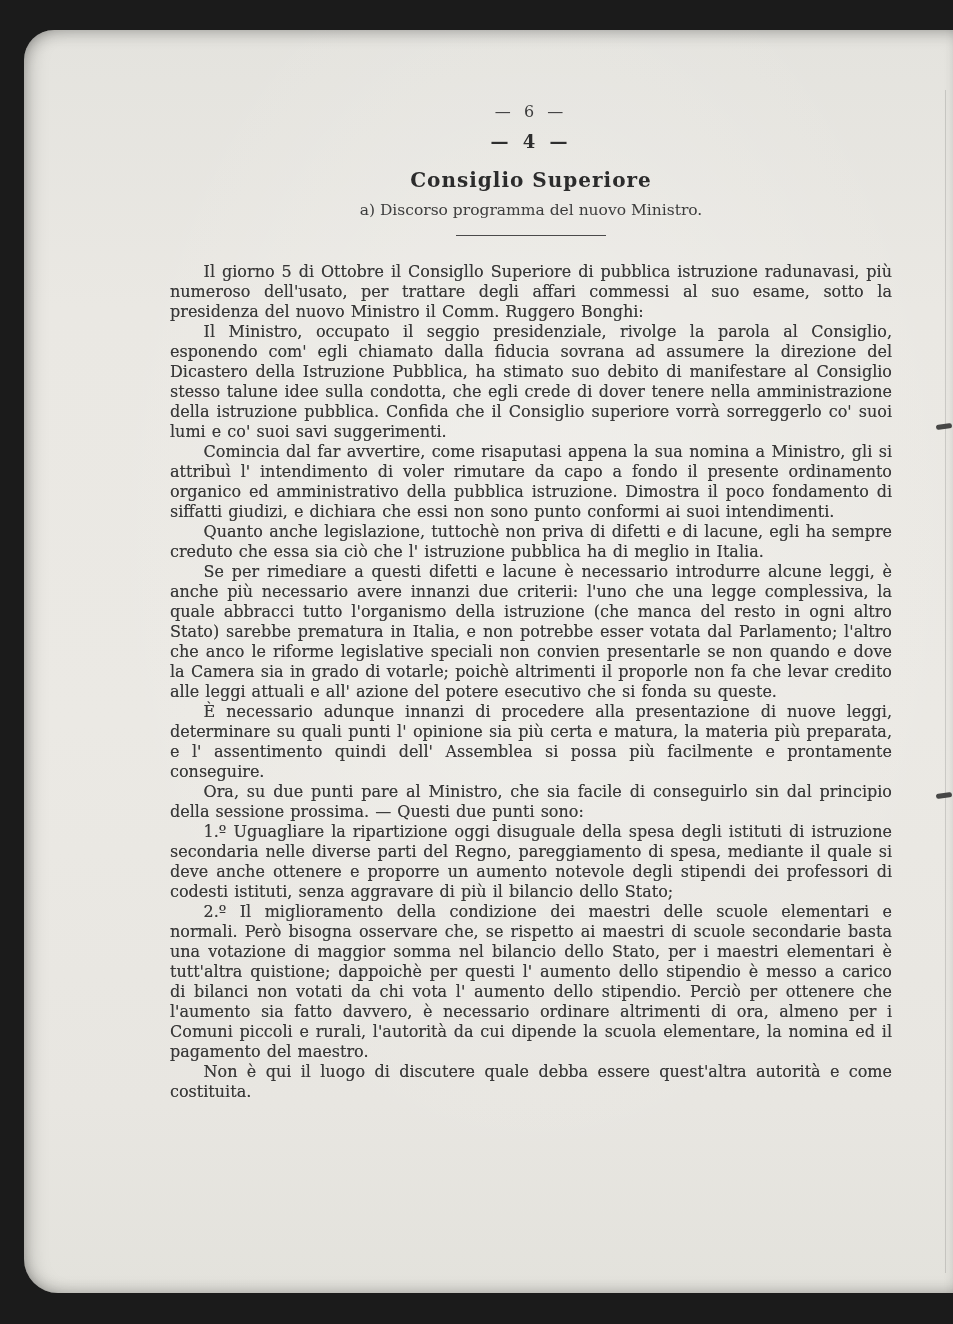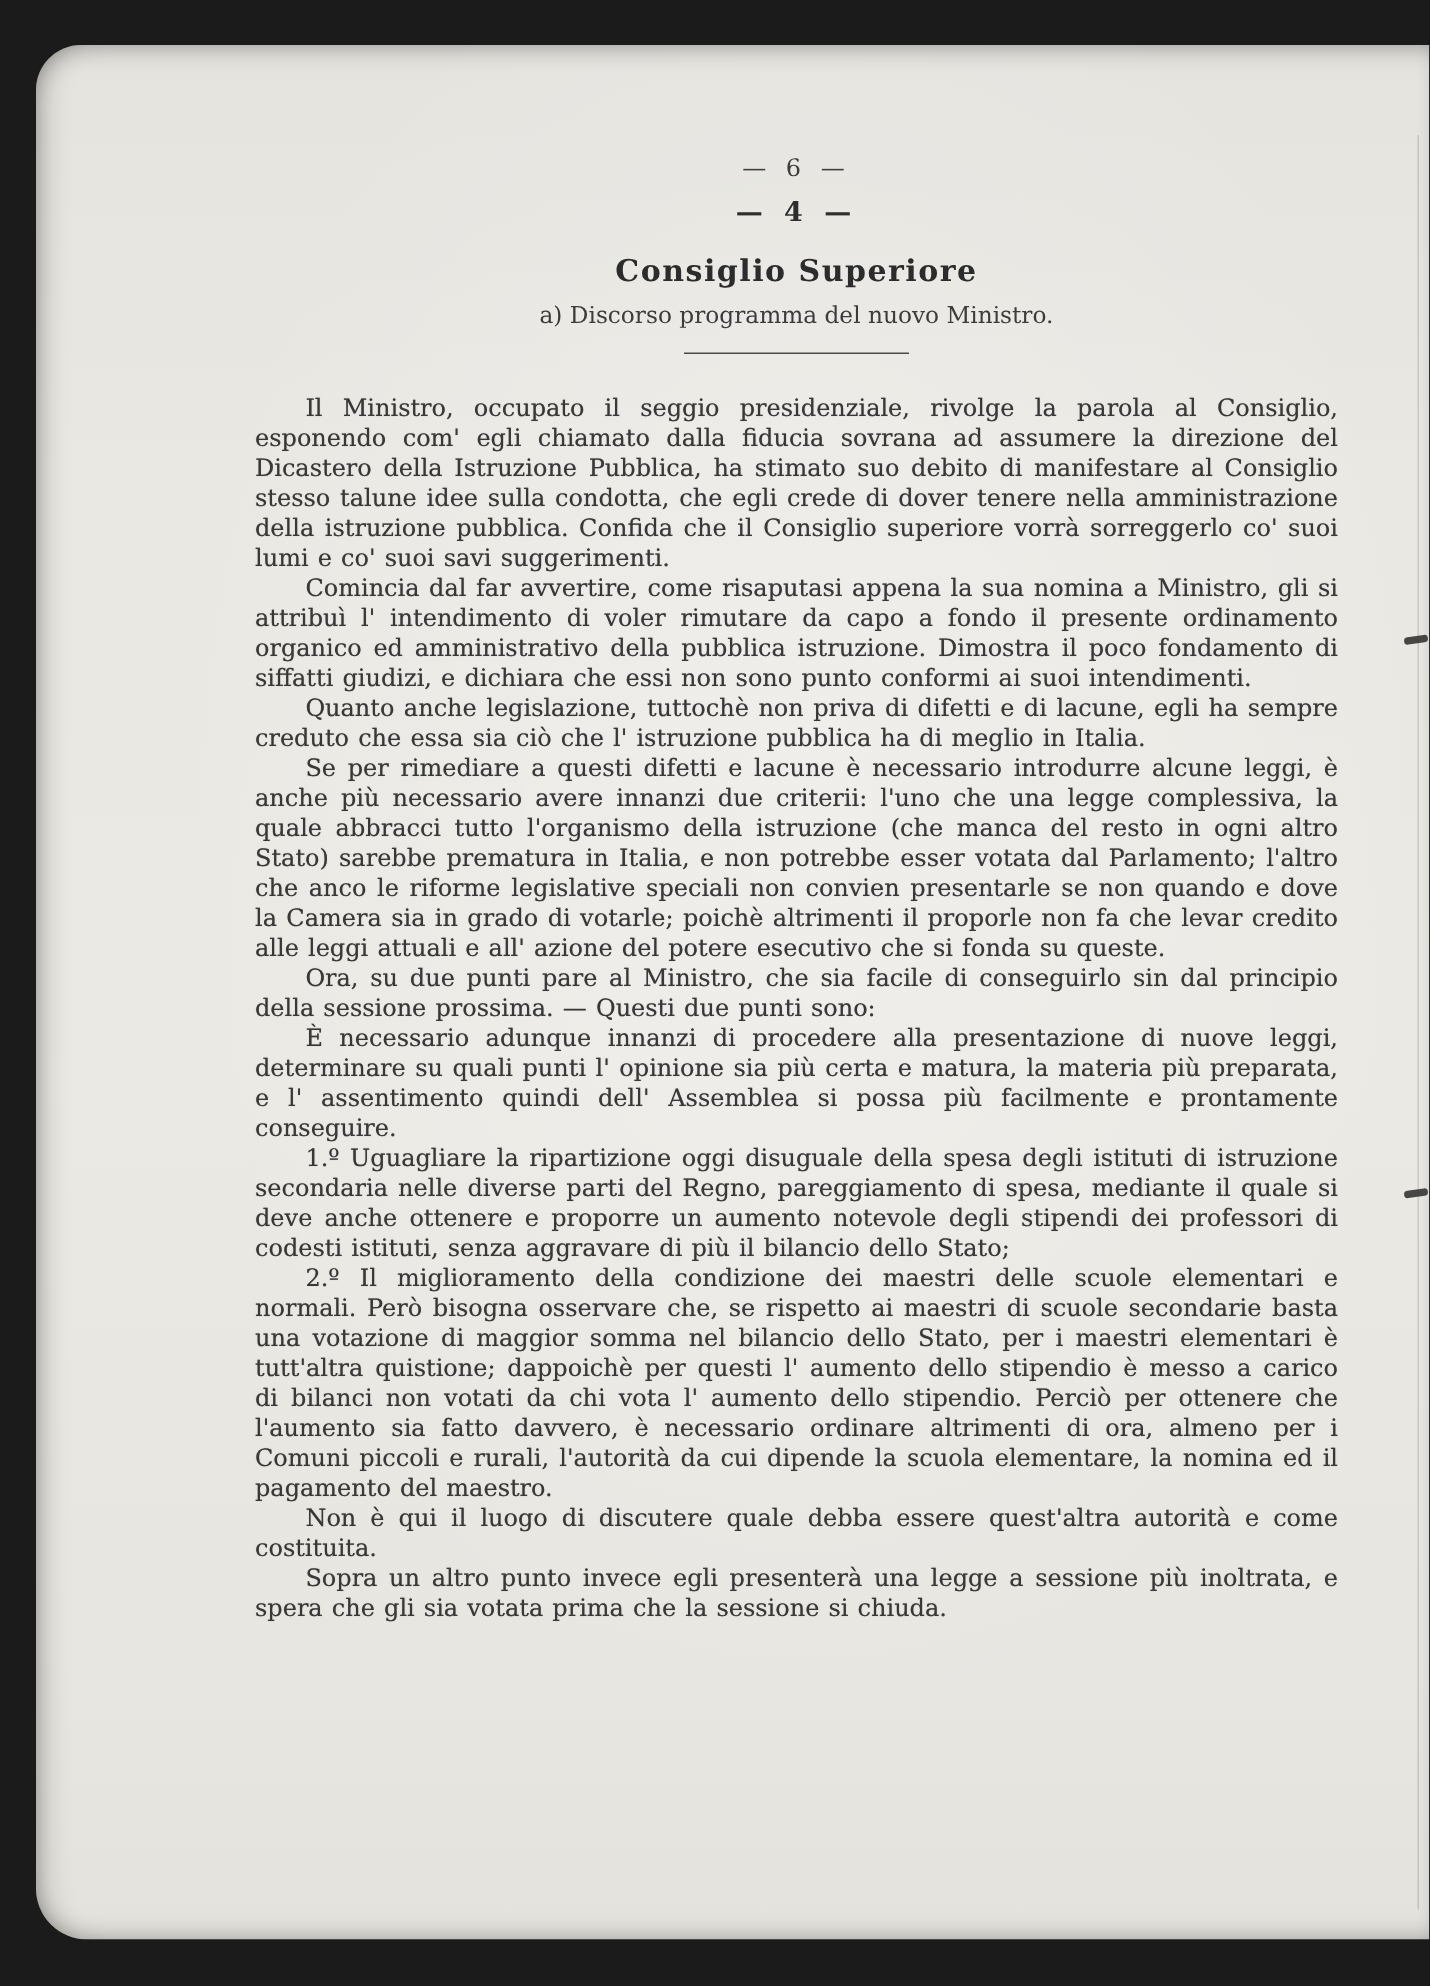--- a/index.html
+++ b/index.html
@@ -118,26 +118,26 @@
     <div class="content">
       <div class="header">
         <div class="pageno">— 6 —</div>
         <div class="pageno bold">— 4 —</div>
         <h1 class="doc-title">Consiglio Superiore</h1>
         <div class="doc-subtitle">a) Discorso programma del nuovo Ministro.</div>
         <div class="rule"></div>
       </div>
 
       <div class="body-text">
+          <p class="para">Il giorno 5 di Ottobre il Consigllo Superiore di pubblica istruzione radunavasi, più numeroso dell'usato, per trattare degli affari commessi al suo esame, sotto la presidenza del nuovo Ministro il Comm. Ruggero Bonghi:</p>
           <p class="para">Il Ministro, occupato il seggio presidenziale, rivolge la parola al Consiglio, esponendo com' egli chiamato dalla fiducia sovrana ad assumere la direzione del Dicastero della Istruzione Pubblica, ha stimato suo debito di manifestare al Consiglio stesso talune idee sulla condotta, che egli crede di dover tenere nella amministrazione della istruzione pubblica. Confida che il Consiglio superiore vorrà sorreggerlo co' suoi lumi e co' suoi savi suggerimenti.</p>
           <p class="para">Comincia dal far avvertire, come risaputasi appena la sua nomina a Ministro, gli si attribuì l' intendimento di voler rimutare da capo a fondo il presente ordinamento organico ed amministrativo della pubblica istruzione. Dimostra il poco fondamento di siffatti giudizi, e dichiara che essi non sono punto conformi ai suoi intendimenti.</p>
           <p class="para">Quanto anche legislazione, tuttochè non priva di difetti e di lacune, egli ha sempre creduto che essa sia ciò che l' istruzione pubblica ha di meglio in Italia.</p>
           <p class="para">Se per rimediare a questi difetti e lacune è necessario introdurre alcune leggi, è anche più necessario avere innanzi due criterii: l'uno che una legge complessiva, la quale abbracci tutto l'organismo della istruzione (che manca del resto in ogni altro Stato) sarebbe prematura in Italia, e non potrebbe esser votata dal Parlamento; l'altro che anco le riforme legislative speciali non convien presentarle se non quando e dove la Camera sia in grado di votarle; poichè altrimenti il proporle non fa che levar credito alle leggi attuali e all' azione del potere esecutivo che si fonda su queste.</p>
+          <p class="para">È necessario adunque innanzi di procedere alla presentazione di nuove leggi, determinare su quali punti l' opinione sia più certa e matura, la materia più preparata, e l' assentimento quindi dell' Assemblea si possa più facilmente e prontamente conseguire.</p>
           <p class="para">Ora, su due punti pare al Ministro, che sia facile di conseguirlo sin dal principio della sessione prossima. — Questi due punti sono:</p>
-          <p class="para">È necessario adunque innanzi di procedere alla presentazione di nuove leggi, determinare su quali punti l' opinione sia più certa e matura, la materia più preparata, e l' assentimento quindi dell' Assemblea si possa più facilmente e prontamente conseguire.</p>
           <p class="para">1.º Uguagliare la ripartizione oggi disuguale della spesa degli istituti di istruzione secondaria nelle diverse parti del Regno, pareggiamento di spesa, mediante il quale si deve anche ottenere e proporre un aumento notevole degli stipendi dei professori di codesti istituti, senza aggravare di più il bilancio dello Stato;</p>
           <p class="para">2.º Il miglioramento della condizione dei maestri delle scuole elementari e normali. Però bisogna osservare che, se rispetto ai maestri di scuole secondarie basta una votazione di maggior somma nel bilancio dello Stato, per i maestri elementari è tutt'altra quistione; dappoichè per questi l' aumento dello stipendio è messo a carico di bilanci non votati da chi vota l' aumento dello stipendio. Perciò per ottenere che l'aumento sia fatto davvero, è necessario ordinare altrimenti di ora, almeno per i Comuni piccoli e rurali, l'autorità da cui dipende la scuola elementare, la nomina ed il pagamento del maestro.</p>
           <p class="para">Non è qui il luogo di discutere quale debba essere quest'altra autorità e come costituita.</p>
-          <p class="para">Sopra un altro punto invece egli presenterà una legge a sessione più inoltrata, e spera che gli sia votata prima che la sessione si chiuda.</p>
         </div>
     </div>
   </div>
 </div>
 
 </body></html>

